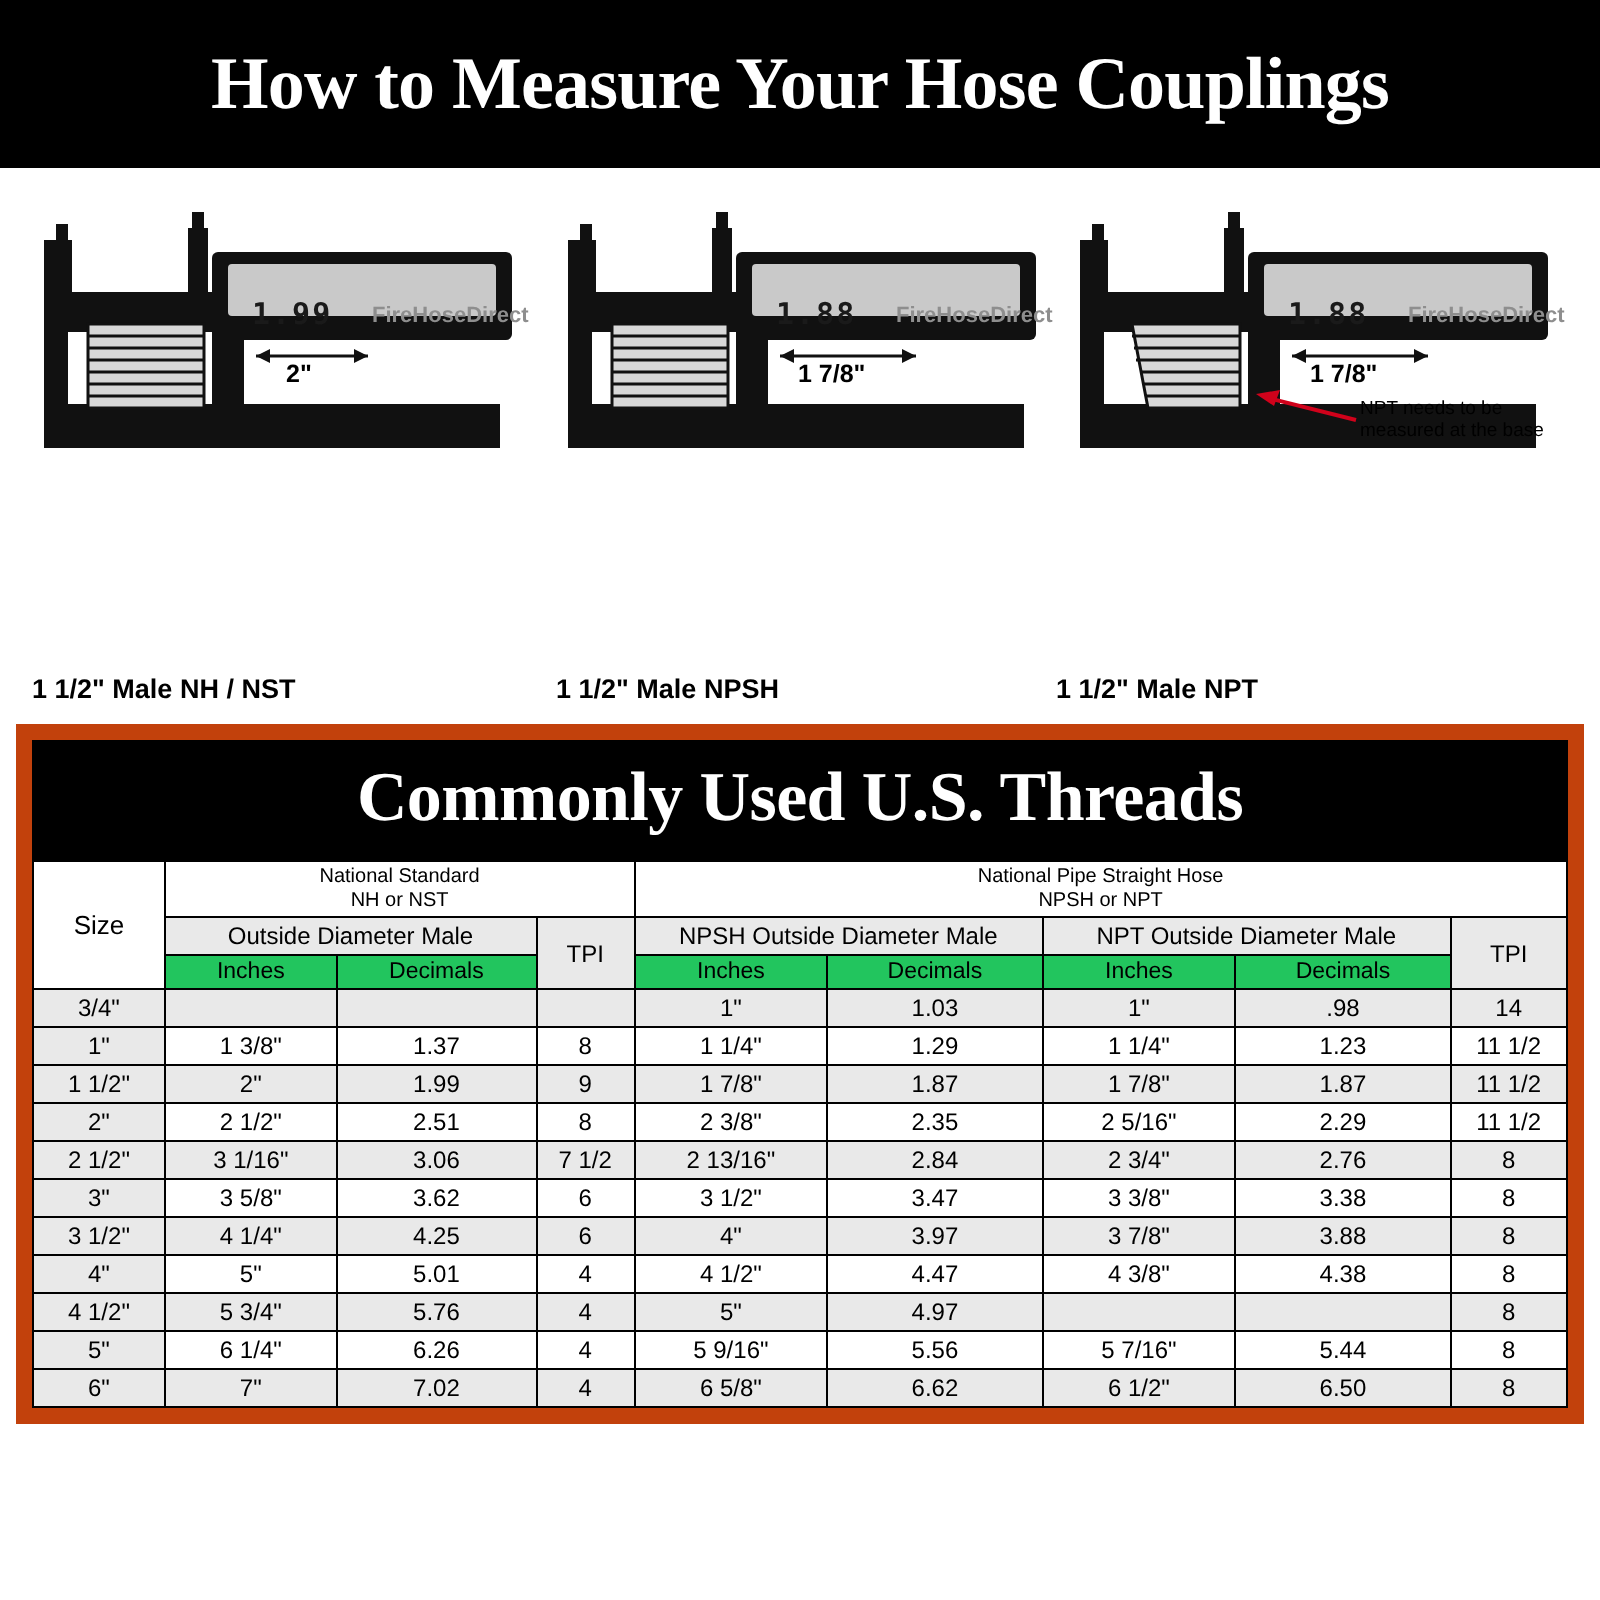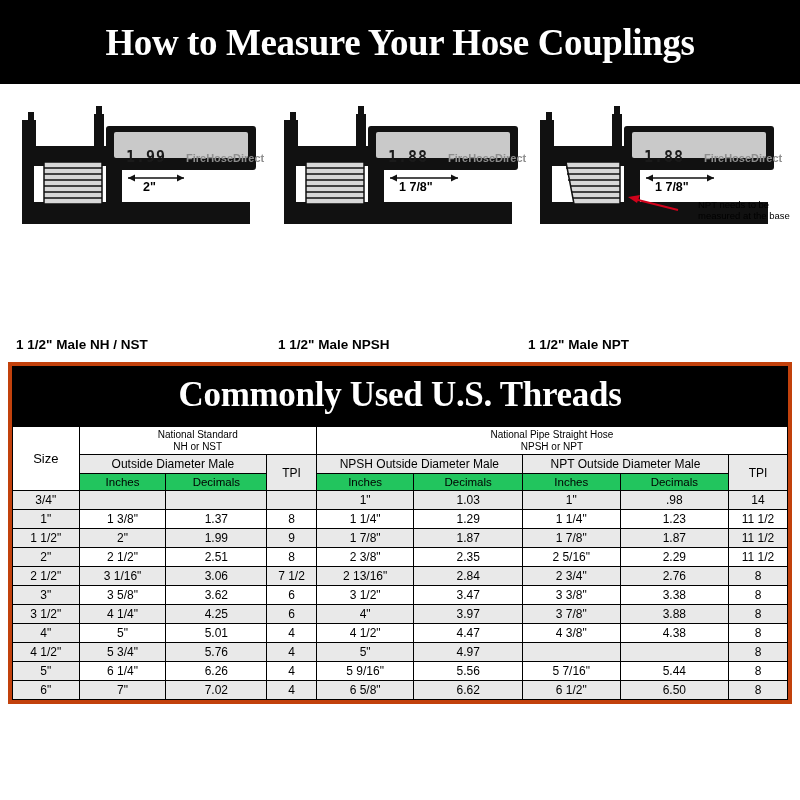--- a/index.html
+++ b/index.html
@@ -91,21 +91,21 @@
     line-height: 1.15;
     white-space: nowrap;
   }
 
   
   .table-block {
     position: absolute;
     left: 8px;
     top: 362px;
     width: 784px;
-    border: 4px solid #c2410c;
+    border: 8px solid #c2410c;
     box-sizing: border-box;
     background: #fff;
   }
   .table-title {
     background: #000;
     color: #fff;
     text-align: center;
     font-family: "Liberation Serif", serif;
     font-weight: bold;
     font-size: 35px;
@@ -252,21 +252,21 @@
       <line x1="118" y1="76" x2="186" y2="76" stroke="#111" stroke-width="1.6"></line>
       <polygon points="118,76 125,72.5 125,79.5" fill="#111"></polygon>
       <polygon points="186,76 179,72.5 179,79.5" fill="#111"></polygon>
 
       <line x1="150" y1="108" x2="106" y2="97" stroke="#d0021b" stroke-width="2"></line>
       <polygon points="100,95 112,93 109,101" fill="#d0021b"></polygon>
     </svg>
     <div class="readout-text" style="left:116px; top:46px;">1.88</div>
     <div class="brand" style="left:176px; top:50px;">FireHoseDirect</div>
     <div class="dim-text" style="left:127px; top:78px;">1 7/8"</div>
-    <div class="note-text" style="left:152px; top:98px; white-space:pre;margin-left:18px;">NPT needs to be
+    <div class="note-text" style="left:152px; top:98px; white-space:pre;">NPT needs to be
 measured at the base</div>
     <div class="cal-label">1 1/2" Male NPT</div>
   </div>
 
 </div>
 
 <div class="table-block">
   <div class="table-title">Commonly Used U.S. Threads</div>
   <table class="threads">
     <colgroup>

